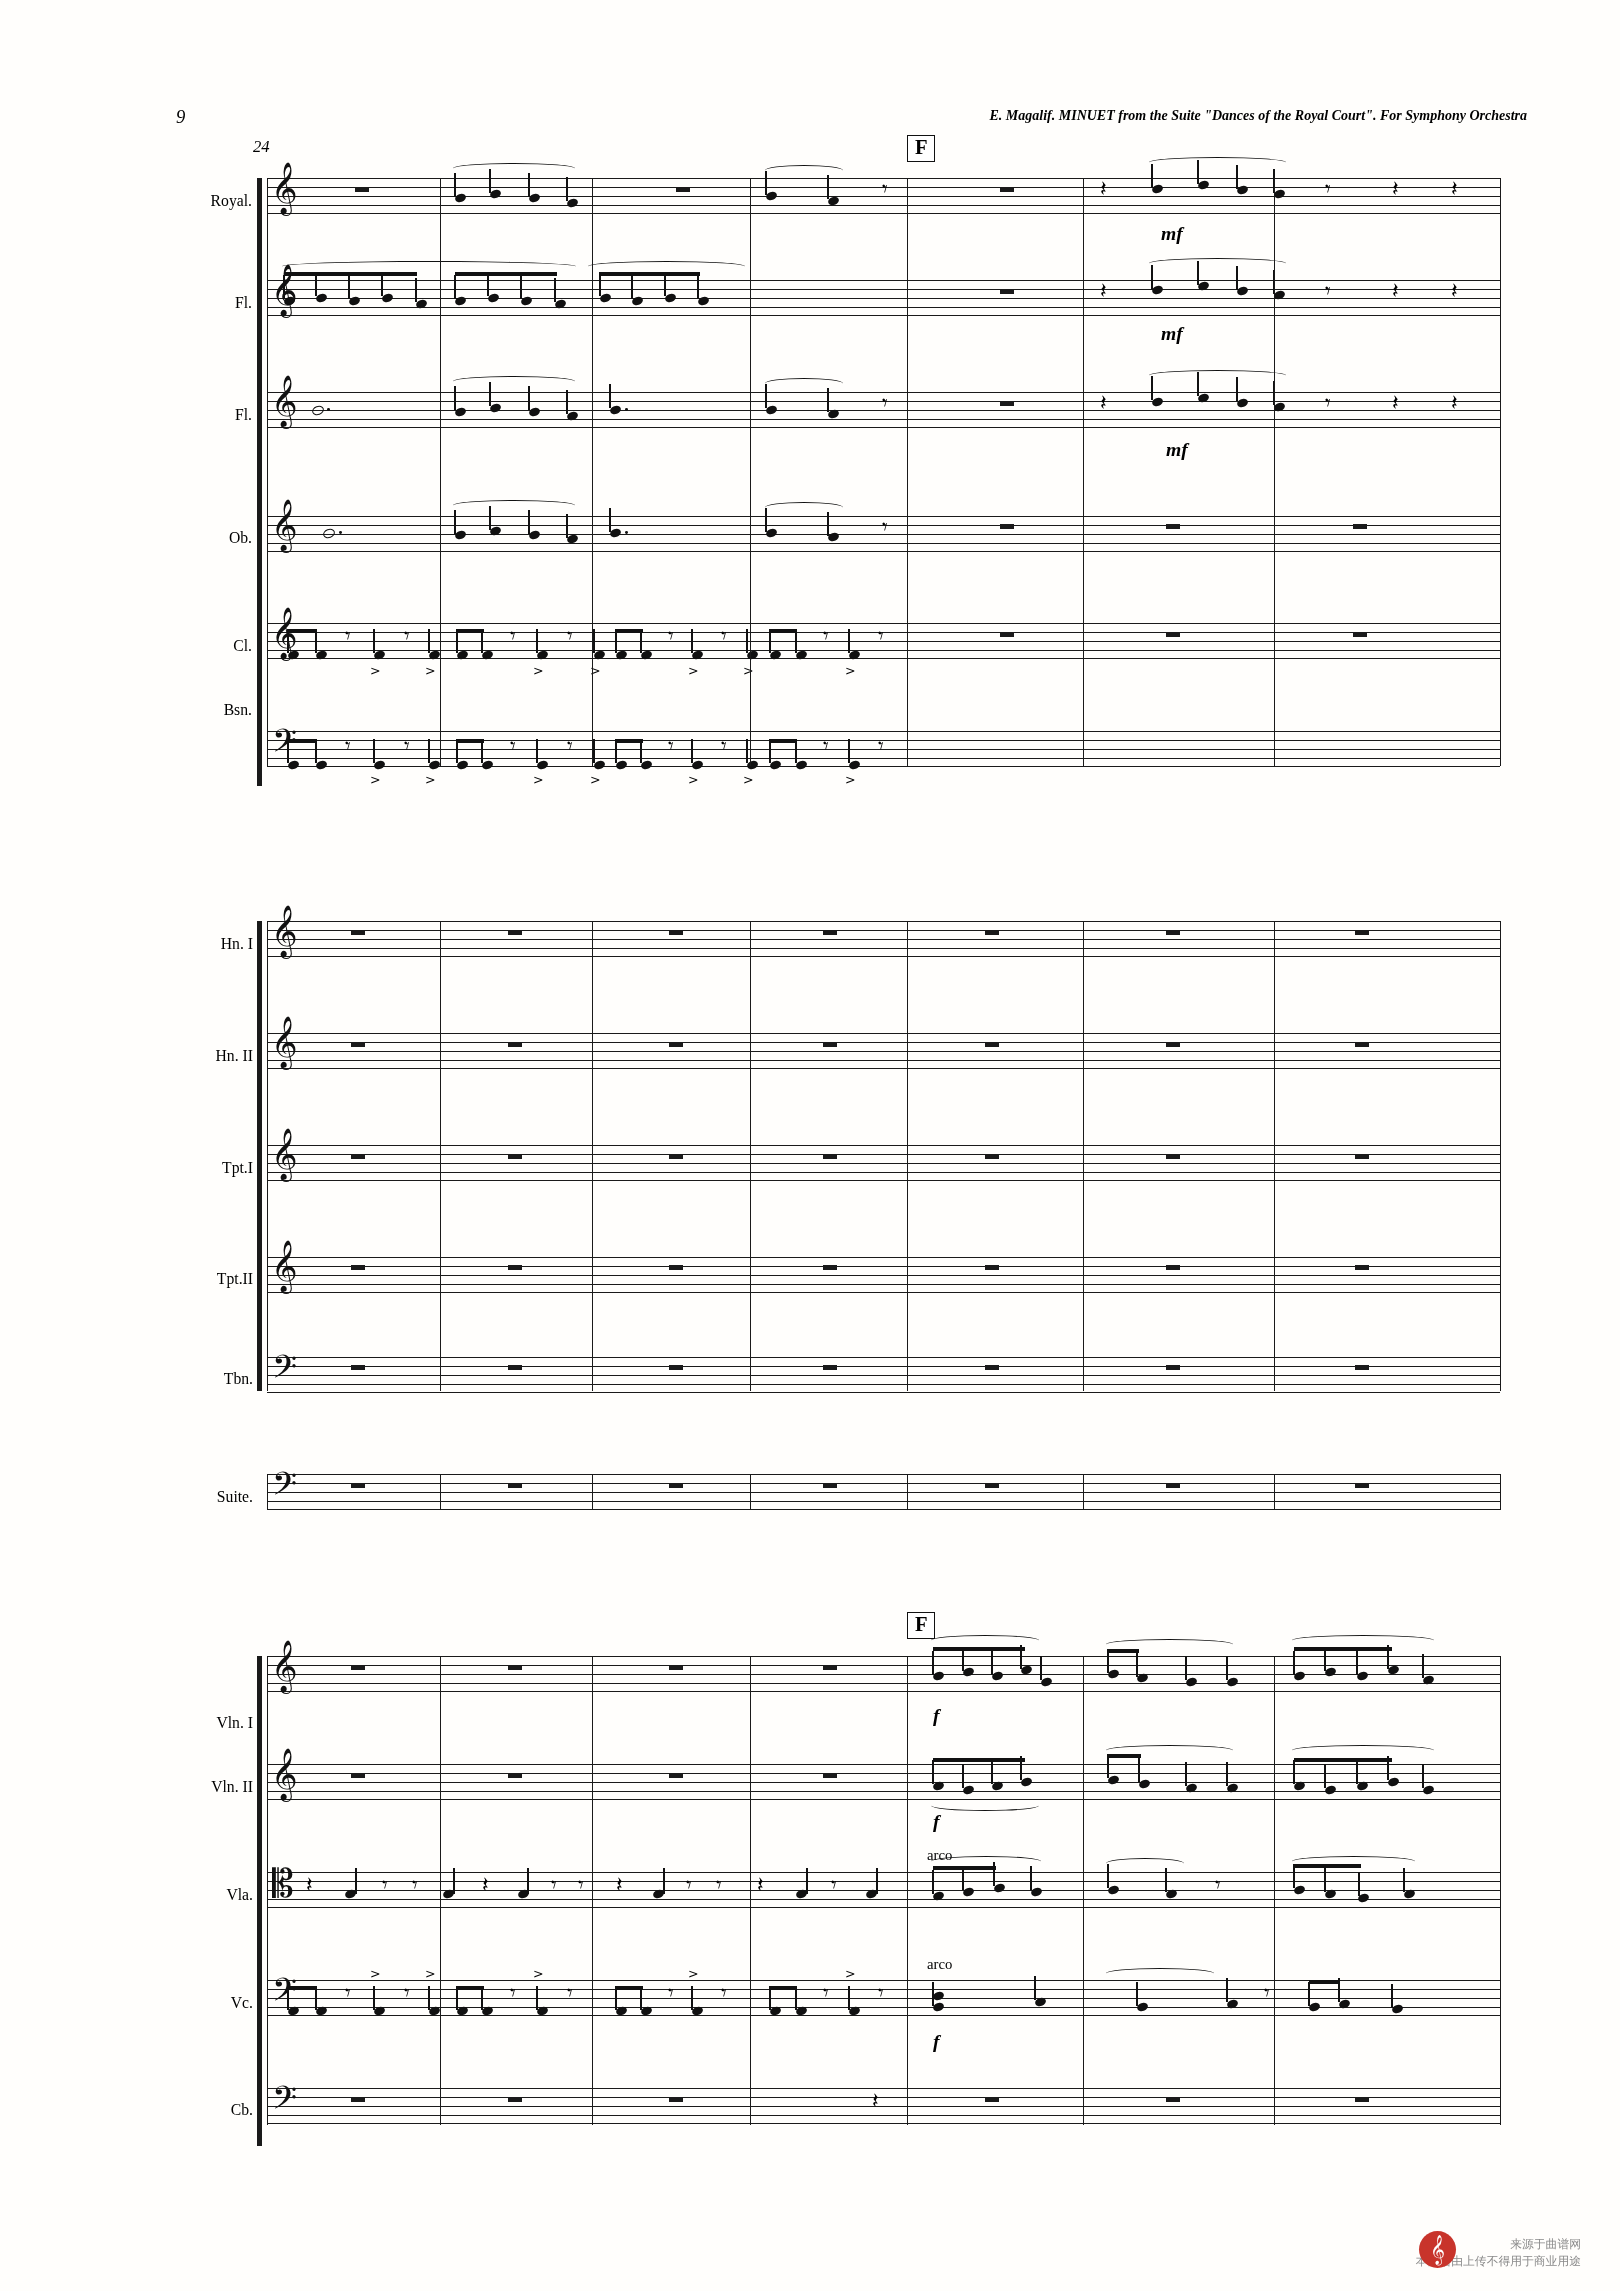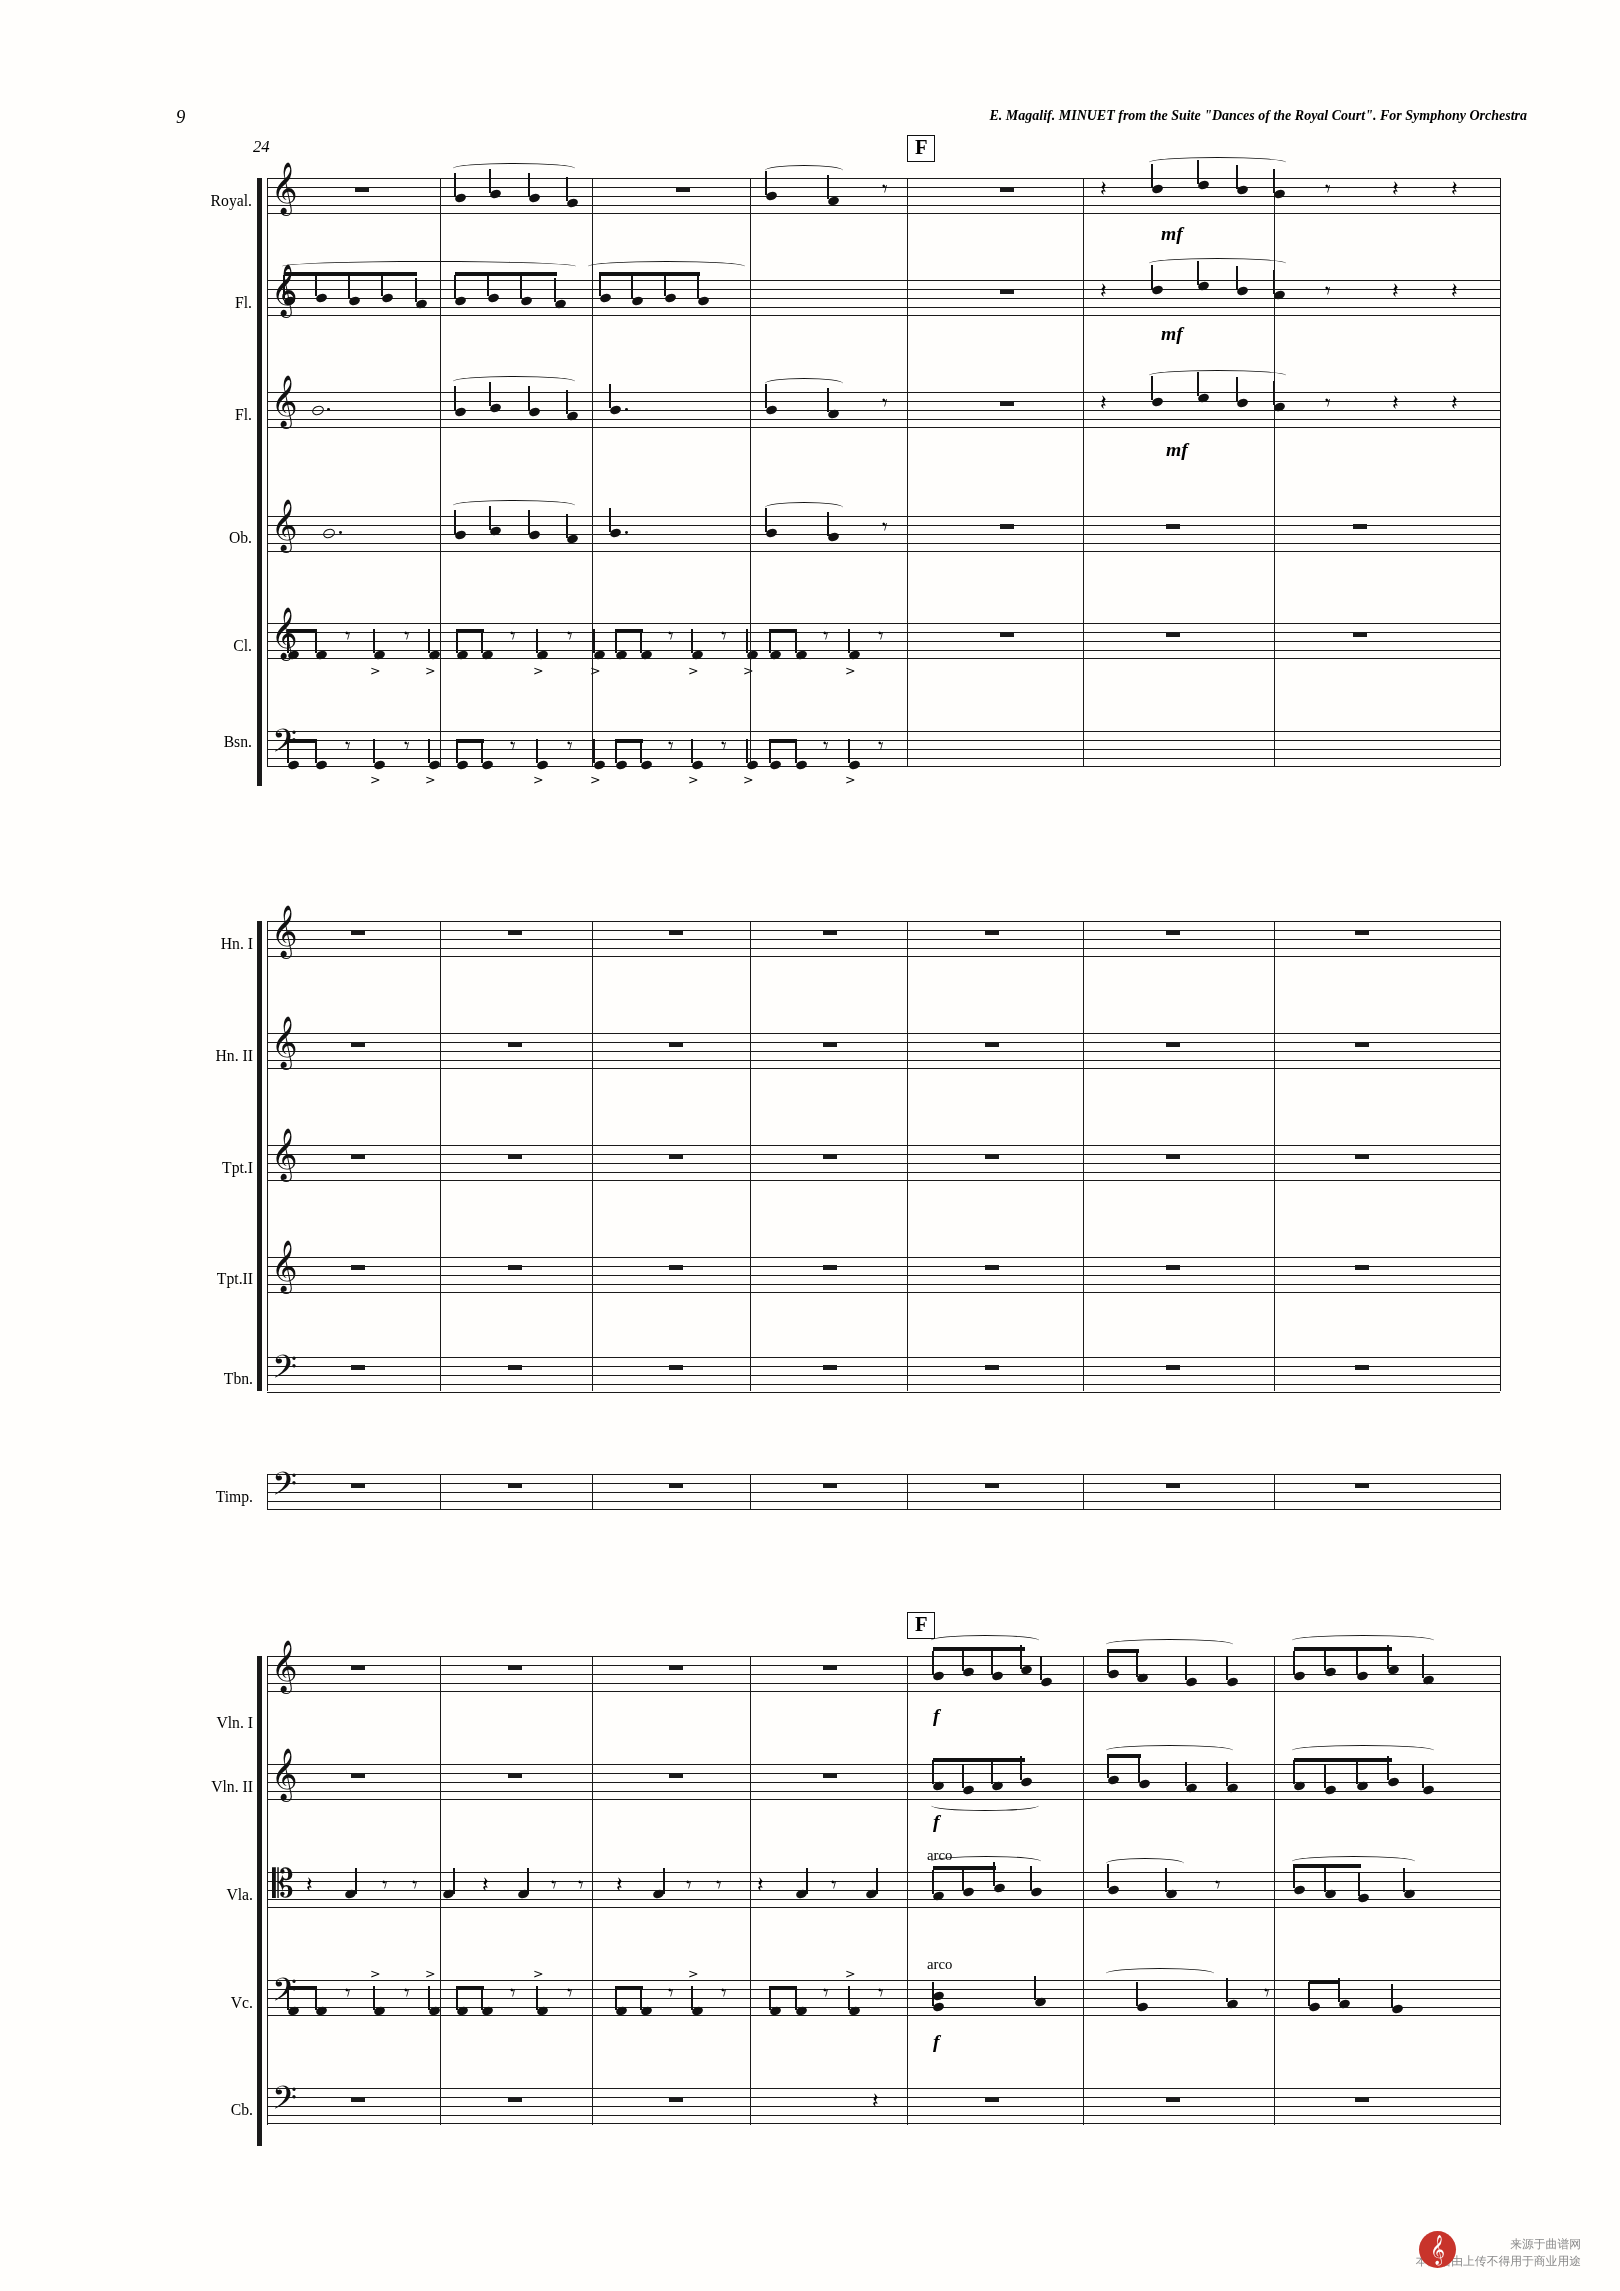--- a/index.html
+++ b/index.html
@@ -446,21 +446,21 @@
   <div class="beam" style="left:770px; top:629px; width:27.4px;"></div>
   <div class="rest8" style="left:823px; top:623px;">𝄾</div>
   <div class="nh" style="left:849px; top:651px;"></div>
     <div class="stem" style="left:848px; top:629px; height:23.5px;"></div>
   <div class="accent" style="left:845px; top:663px;">&gt;</div>
   <div class="rest8" style="left:878px; top:623px;">𝄾</div>
   <div class="rest-whole" style="left:1000px; top:632px;"></div>
   <div class="rest-whole" style="left:1166px; top:632px;"></div>
   <div class="rest-whole" style="left:1353px; top:632px;"></div>
 
-  <div class="staff-label" style="left:174px; top:733px; width:78px;">Bsn.</div>
+  <div class="staff-label" style="left:174px; top:701px; width:78px;">Bsn.</div>
   <div class="staff" style="top:731px;">
     <div class="ln"></div>
       <div class="ln"></div>
       <div class="ln"></div>
       <div class="ln"></div>
       <div class="ln"></div>
   </div>
   <div class="glyph clef-bass" style="left:272px; top:725px;">𝄢</div>
   <div class="nh" style="left:288px; top:761px;"></div>
     <div class="stem" style="left:287px; top:739px; height:23.5px;"></div>
@@ -615,21 +615,21 @@
 
   <div class="barline" style="left:267px; top:921px; height:470px;"></div>
   <div class="barline" style="left:440px; top:921px; height:470px;"></div>
   <div class="barline" style="left:592px; top:921px; height:470px;"></div>
   <div class="barline" style="left:750px; top:921px; height:470px;"></div>
   <div class="barline" style="left:907px; top:921px; height:470px;"></div>
   <div class="barline" style="left:1083px; top:921px; height:470px;"></div>
   <div class="barline" style="left:1274px; top:921px; height:470px;"></div>
   <div class="barline" style="left:1500px; top:921px; height:470px;"></div>
 
-  <div class="staff-label" style="left:167px; top:1488px; width:86px;">Timp.</div>
+  <div class="staff-label" style="left:167px; top:1488px; width:86px;">Suite.</div>
   <div class="staff" style="top:1474px;">
     <div class="ln"></div>
       <div class="ln"></div>
       <div class="ln"></div>
       <div class="ln"></div>
       <div class="ln"></div>
   </div>
   <div class="glyph clef-bass" style="left:272px; top:1468px;">𝄢</div>
   <div class="rest-whole" style="left:351px; top:1483px;"></div>
   <div class="rest-whole" style="left:508px; top:1483px;"></div>

